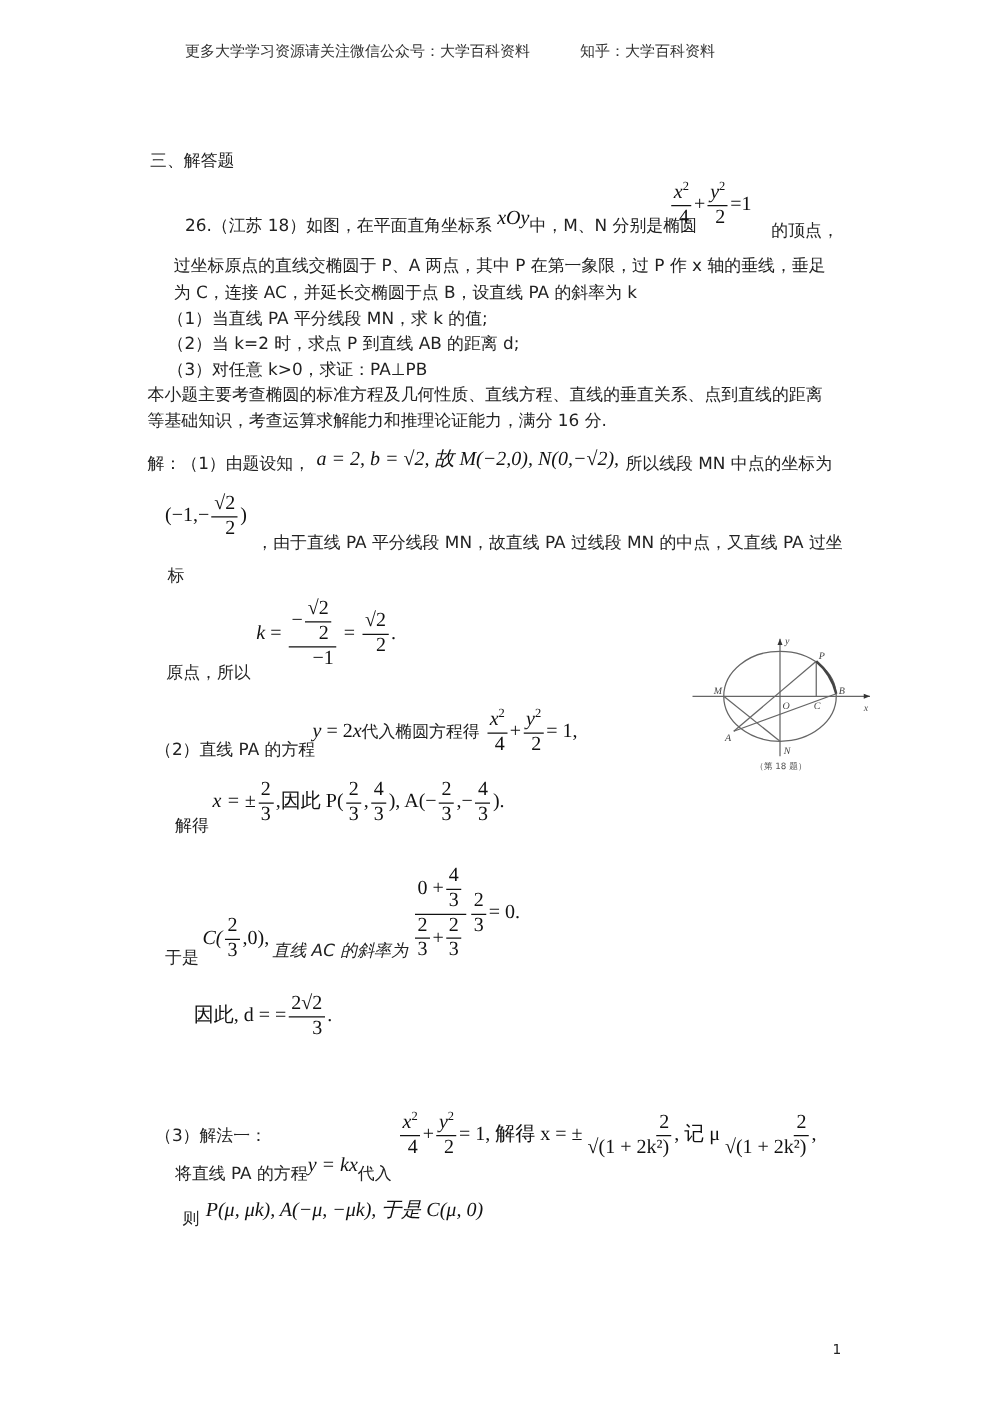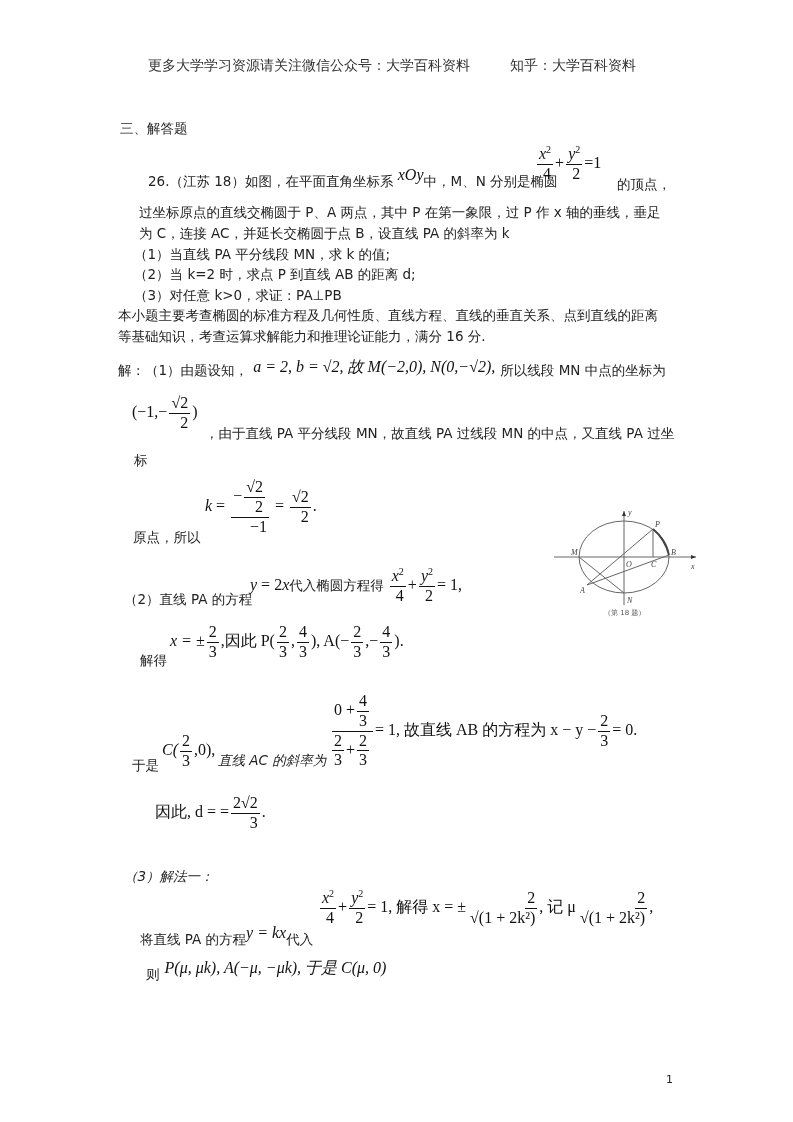--- a/index.html
+++ b/index.html
@@ -6,21 +6,21 @@
   body { width: 793px; height: 1122px; position: relative; overflow: hidden;
          font-family: "DejaVu Serif", "Liberation Serif", serif; color: #111; }
   .abs { position: absolute; white-space: nowrap; }
   .cn { font-family: "DejaVu Sans", "Liberation Sans", sans-serif; font-size: 13.5px; color: #222; }
   .m { font-family: "Liberation Serif", "DejaVu Serif", serif; font-size: 16px; color: #111; }
   .mi { font-style: italic; }
   .frac { display: inline-flex; flex-direction: column; align-items: flex-end; vertical-align: middle; margin: 0 2px; line-height: 1.05; }
   .frac > .num { border-bottom: 1px solid #111; padding: 0 2px 1px; text-align: center; }
   .frac > .den { padding: 1px 2px 0; text-align: center; }
   sup { font-size: 10px; vertical-align: super; line-height: 0; }
-  .header { top: 33px; left: 148px; font-size: 14px; color: #333; font-family: Liberation Sans, sans-serif; margin-top: 24px; }
+  .header { top: 33px; left: 148px; font-size: 12px; color: #333; font-family: Liberation Sans, sans-serif; }
   .header .gap { display: inline-block; width: 40px; }
   .pageno { top: 1073px; left: 666px; font-size: 11px; color: #222; font-family: "DejaVu Sans", sans-serif; }
   .figure { top: 507px; left: 550px; width: 150px; height: 112px; }
 </style>
 </head>
 <body>
 
 <div class="abs header">
   <span>更多大学学习资源请关注微信公众号：大学百科资料</span><span class="gap"></span><span>知乎：大学百科资料</span>
 </div>
@@ -155,35 +155,35 @@
           <span class="num">4</span>
           <span class="den">3</span>
         </span></span>
       <span class="den"><span class="frac">
           <span class="num">2</span>
           <span class="den">3</span>
         </span><span>+</span><span class="frac">
           <span class="num">2</span>
           <span class="den">3</span>
         </span></span>
-    </span><span>= 1, 故直线 AB 的方程为 x − y −</span><span class="frac">
+    </span><span class="frac">
       <span class="num">2</span>
       <span class="den">3</span>
     </span><span>= 0.</span>
 </div>
 
 <div class="abs m" style="top:795px;left:155px;">
   <span>因此, d =</span>
   =<span class="frac">
       <span class="num">2√2</span>
       <span class="den">3</span>
     </span>.
 </div>
 
-<div class="abs cn" style="top:868px;left:124px;font-style:italic;">（3）解法一：</div>
+<div class="abs cn" style="top:900px;left:124px;">（3）解法一：</div>
 <div class="abs cn" style="top:930px;left:140px;">
   <span>将直线 PA 的方程</span><span class="m mi" style="position:relative;top:-6px;">y = kx</span><span>代入</span>
 </div>
 <div class="abs m" style="top:890px;left:318px;">
   <span class="frac">
       <span class="num"><span class="mi">x</span><sup>2</sup></span>
       <span class="den">4</span>
     </span>+<span class="frac">
       <span class="num"><span class="mi">y</span><sup>2</sup></span>
       <span class="den">2</span>

